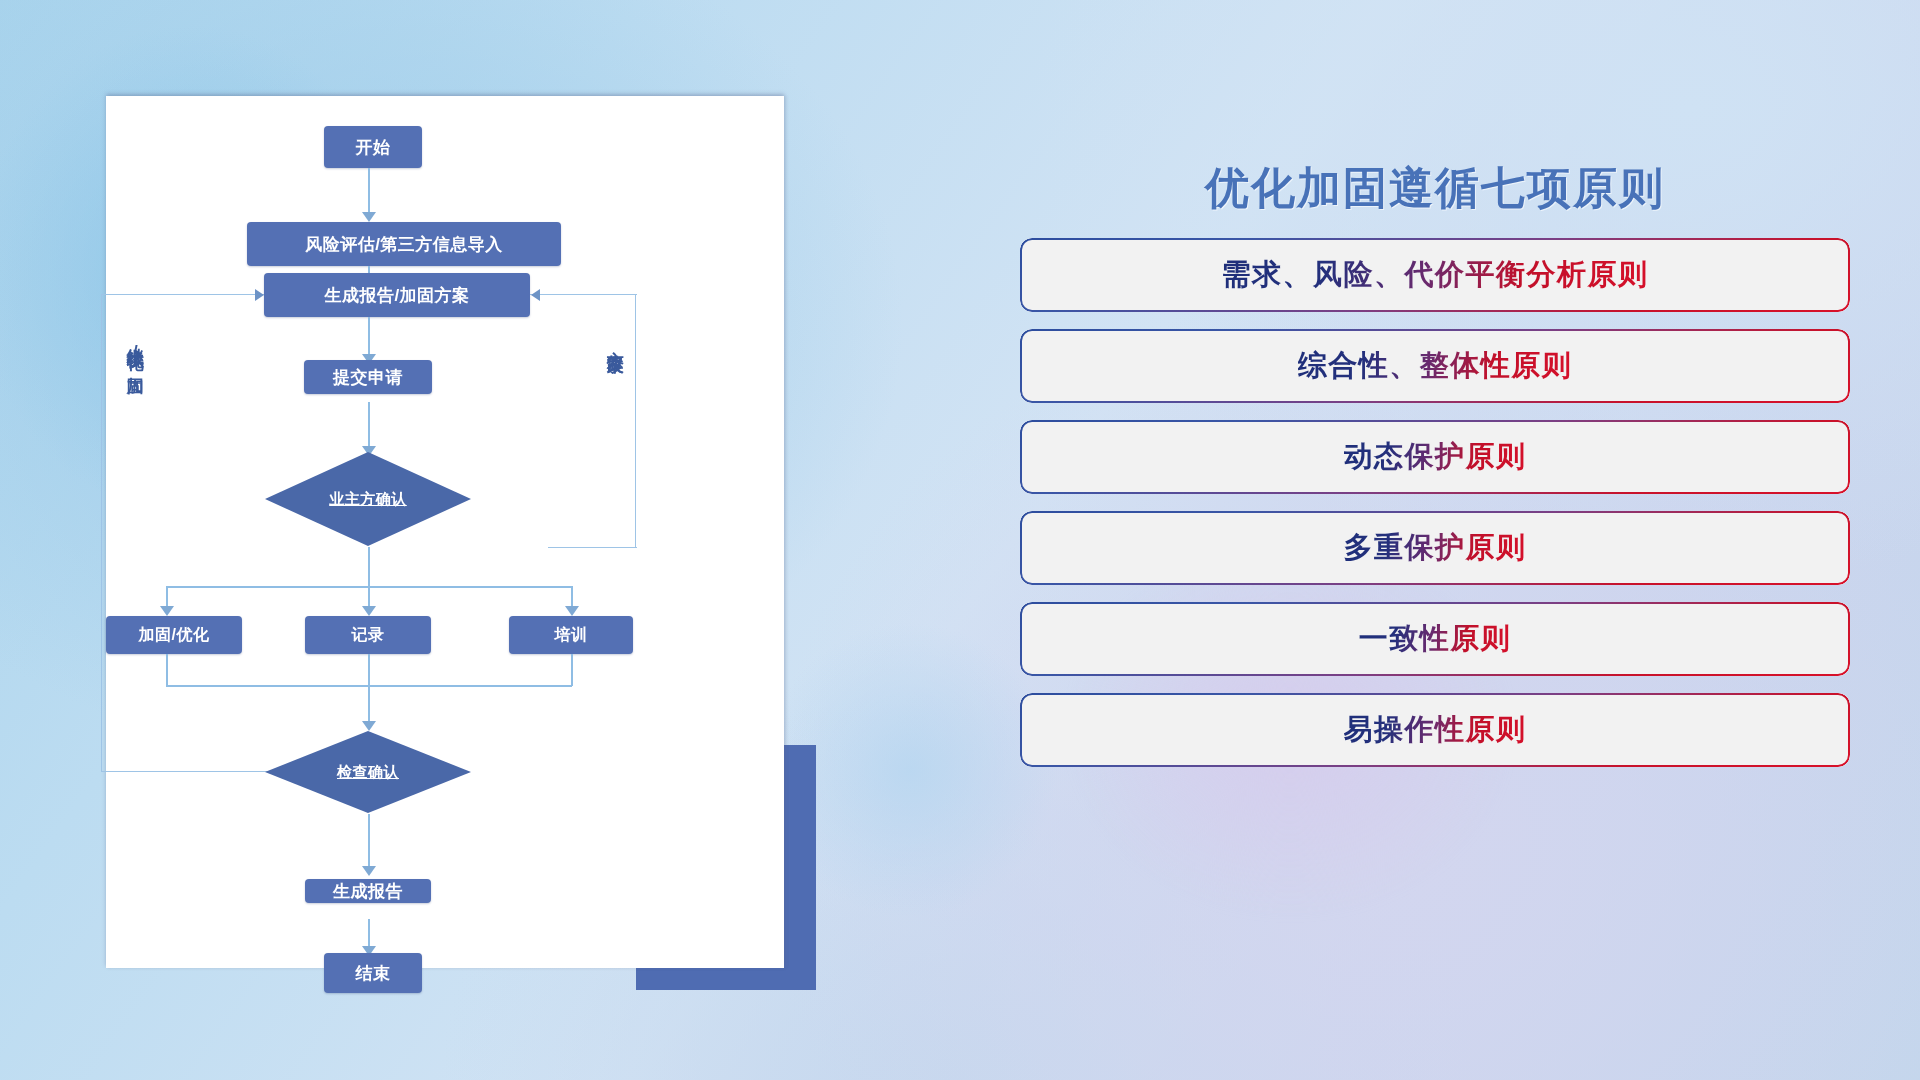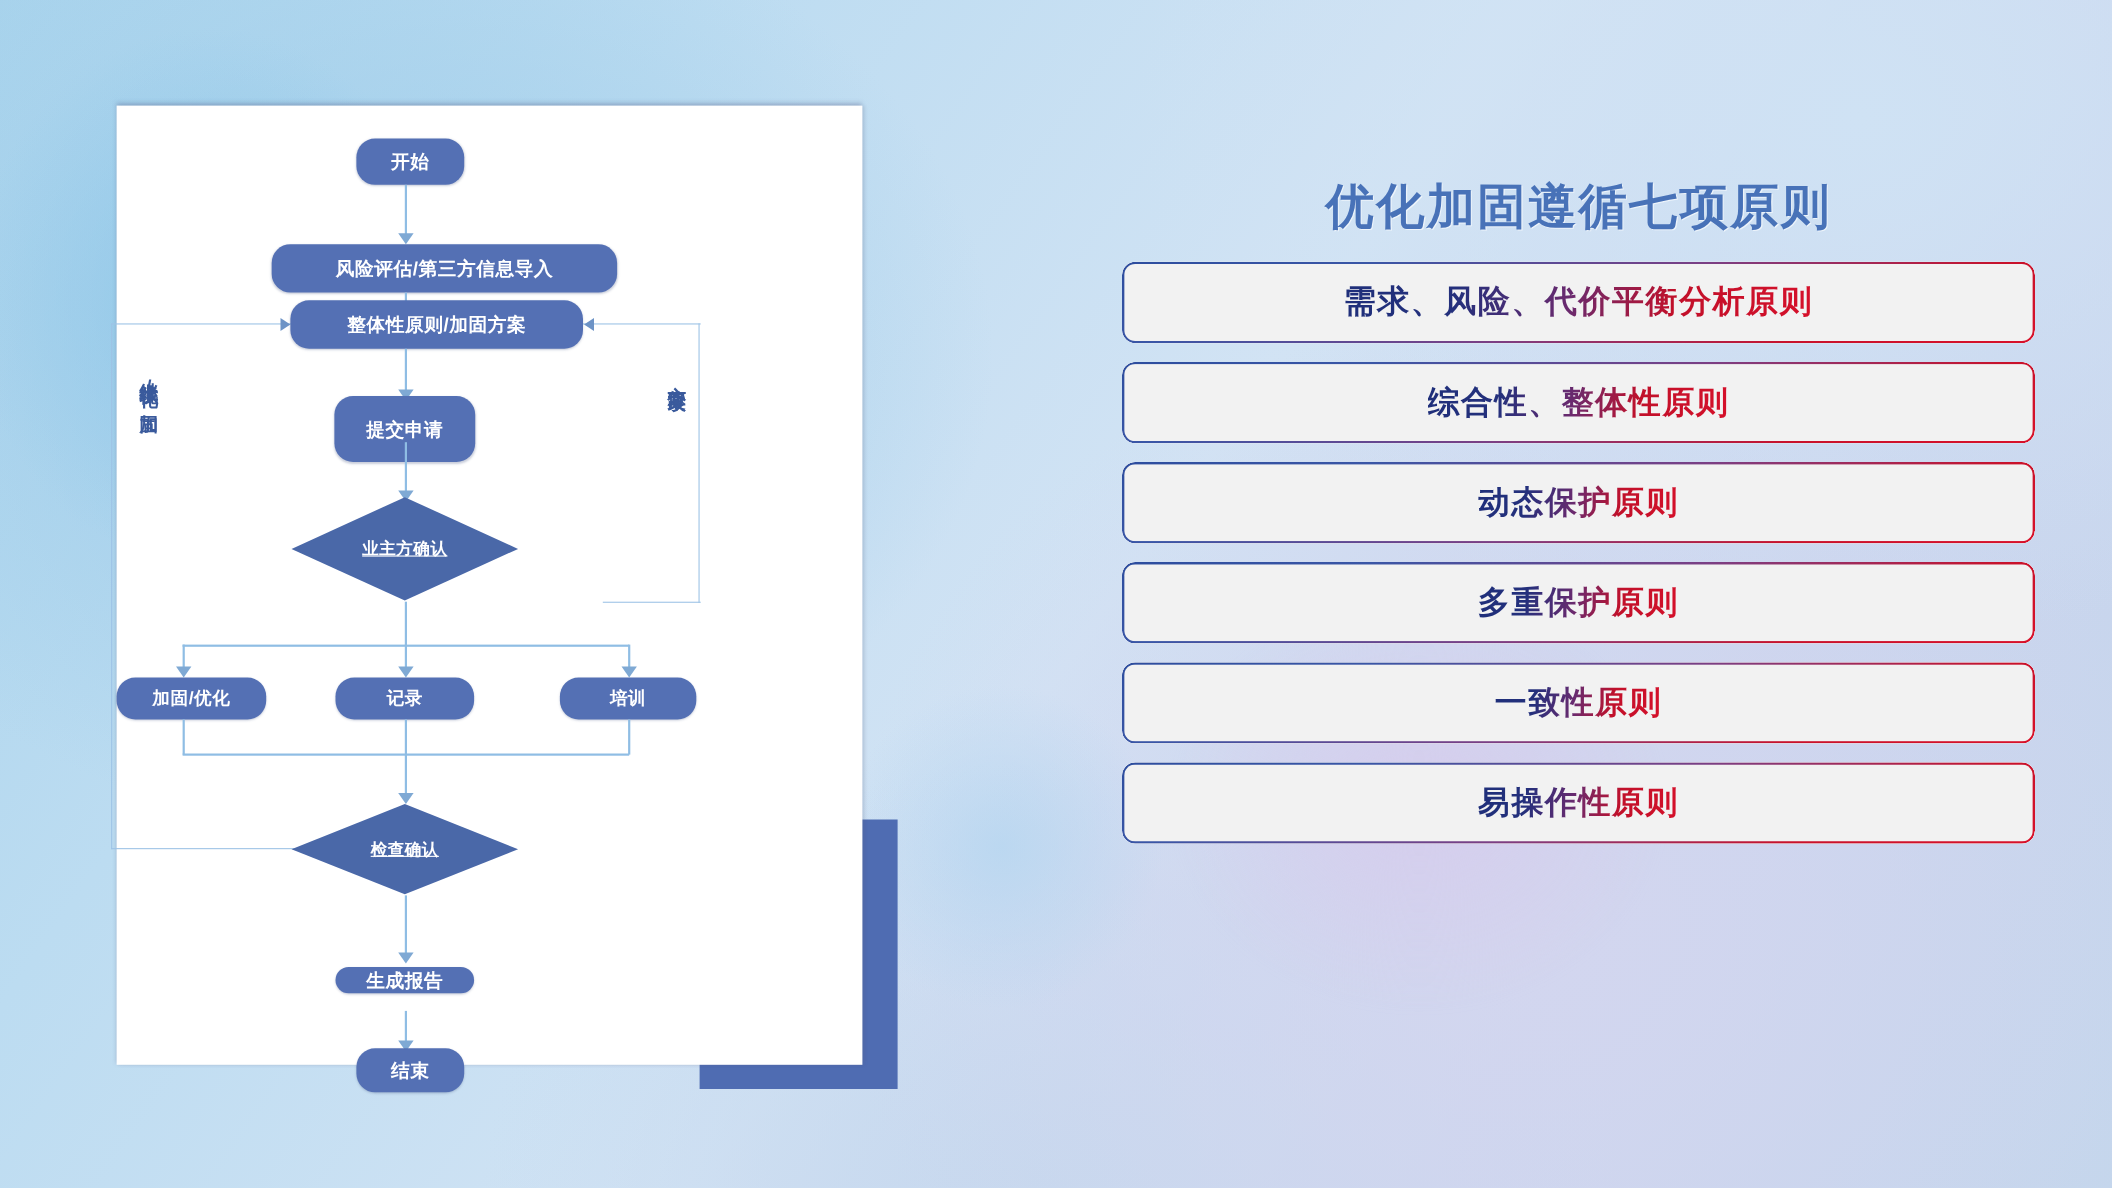--- a/index.html
+++ b/index.html
@@ -49,21 +49,21 @@
   .frame {
     position: absolute; border: 1.4px solid #9ec4e6;
   }
 
   
   .node {
     position: absolute;
     display: flex; align-items: center; justify-content: center;
     background: #5470b4;
     color: #ffffff;
-    border-radius: 17px;
+    border-radius: 4px;
     font-weight: bold;
     letter-spacing: .5px;
     white-space: nowrap;
     box-shadow: 0 1px 2px rgba(40,60,110,.25);
   }
   .node.small { font-size: 16px; }
   .node.mid   { font-size: 17px; }
 
   .diamond {
     position: absolute;
@@ -178,31 +178,31 @@
   <div class="ln v" style="left:262px; top:72px; height:48px;"></div>
   <div class="arrow-d" style="left:256px; top:116px;"></div>
 
   <div class="node mid" style="left:141px; top:126px; width:314px; height:44px;">
     <span>风险评估/第三方信息导入</span>
   </div>
   <div class="ln v" style="left:262px; top:170px; height:44px;"></div>
   <div class="arrow-d" style="left:256px; top:206px;"></div>
 
   <div class="node mid" style="left:158px; top:177px; width:266px; height:44px;">
-    <span>整体性原则/加固方案</span>
+    <span>生成报告/加固方案</span>
   </div>
 
   <div class="arrow-r" style="left:149px; top:193px;"></div>
 
   <div class="arrow-l" style="left:425px; top:193px;"></div>
 
   <div class="ln v" style="left:262px; top:221px; height:46px;"></div>
   <div class="arrow-d" style="left:256px; top:258px;"></div>
 
-  <div class="node mid" style="left:198px; top:264px; width:128px; height:60px;">
+  <div class="node mid" style="left:198px; top:264px; width:128px; height:34px;">
     <span>提交申请</span>
   </div>
   <div class="ln v" style="left:262px; top:306px; height:52px;"></div>
   <div class="arrow-d" style="left:256px; top:350px;"></div>
 
   <div class="diamond" style="left:158px; top:355px; width:208px; height:96px;">
     <svg width="208" height="96" viewBox="0 0 208 96">
       <polygon points="104,1 207,48 104,95 1,48" fill="#4a68a8"></polygon>
     </svg>
     <span>业主方确认</span>

